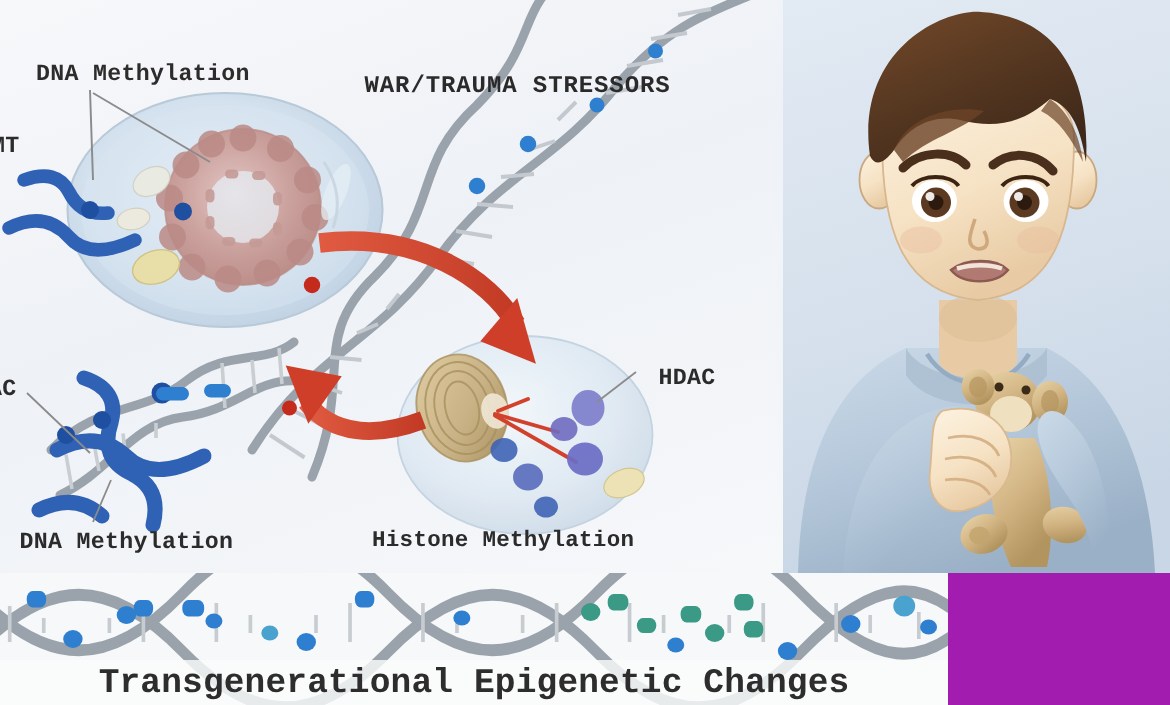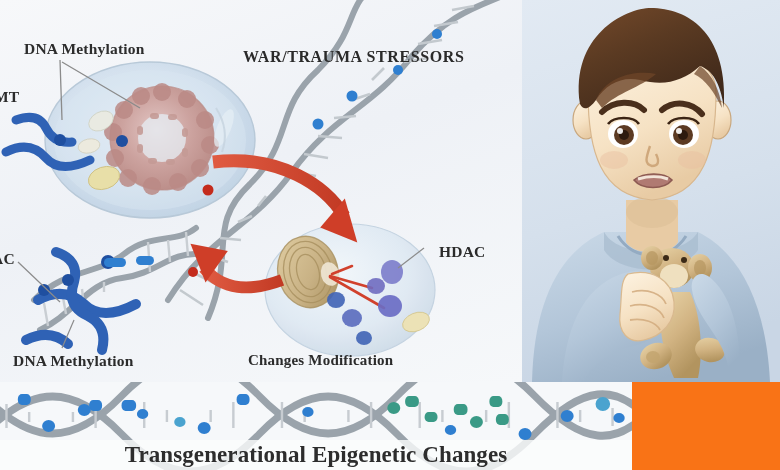--- a/index.html
+++ b/index.html
@@ -5,22 +5,22 @@
   html, body {
     margin: 0;
     padding: 0;
     background: #ffffff;
   }
   #figure {
     position: relative;
     width: 780px;
     height: 470px;
     overflow: hidden;
-    background: #f97316;
-    font-family: Liberation Serif, serif;
+    background: #a21caf;
+    font-family: Liberation Mono, monospace;
   }
 
   
   #diagram-panel {
     position: absolute;
     left: 0; top: 0;
     width: 522px; height: 382px;
     background: linear-gradient(160deg,#f7f8fa 0%,#eef1f6 45%,#f6f8fa 100%);
     overflow: hidden;
   }
@@ -277,21 +277,21 @@
         <polygon points="210,282 186,248 224,246" fill="#cf3e28" transform="rotate(14 206 264)"></polygon>
       </g>
     </svg>
 
     <div class="label" id="label-dna-meth-top">DNA Methylation</div>
     <div class="label" id="label-dnmt">MT</div>
     <div class="label" id="label-stressors">WAR/TRAUMA STRESSORS</div>
     <div class="label" id="label-hdac-right">HDAC</div>
     <div class="label" id="label-hdac-left">AC</div>
     <div class="label" id="label-dna-meth-bottom">DNA Methylation</div>
-    <div class="label" id="label-histone">Changes Modification</div>
+    <div class="label" id="label-histone">Histone Methylation</div>
   </div>
 
   <div id="child-panel">
     <svg class="svg-layer" viewBox="0 0 258 382" preserveAspectRatio="none">
       <defs>
         <linearGradient id="bgChild" x1="0" y1="0" x2="0.2" y2="1">
           <stop offset="0%" stop-color="#e2eaf3"></stop>
           <stop offset="60%" stop-color="#d5e0ec"></stop>
           <stop offset="100%" stop-color="#c9d6e5"></stop>
         </linearGradient>

